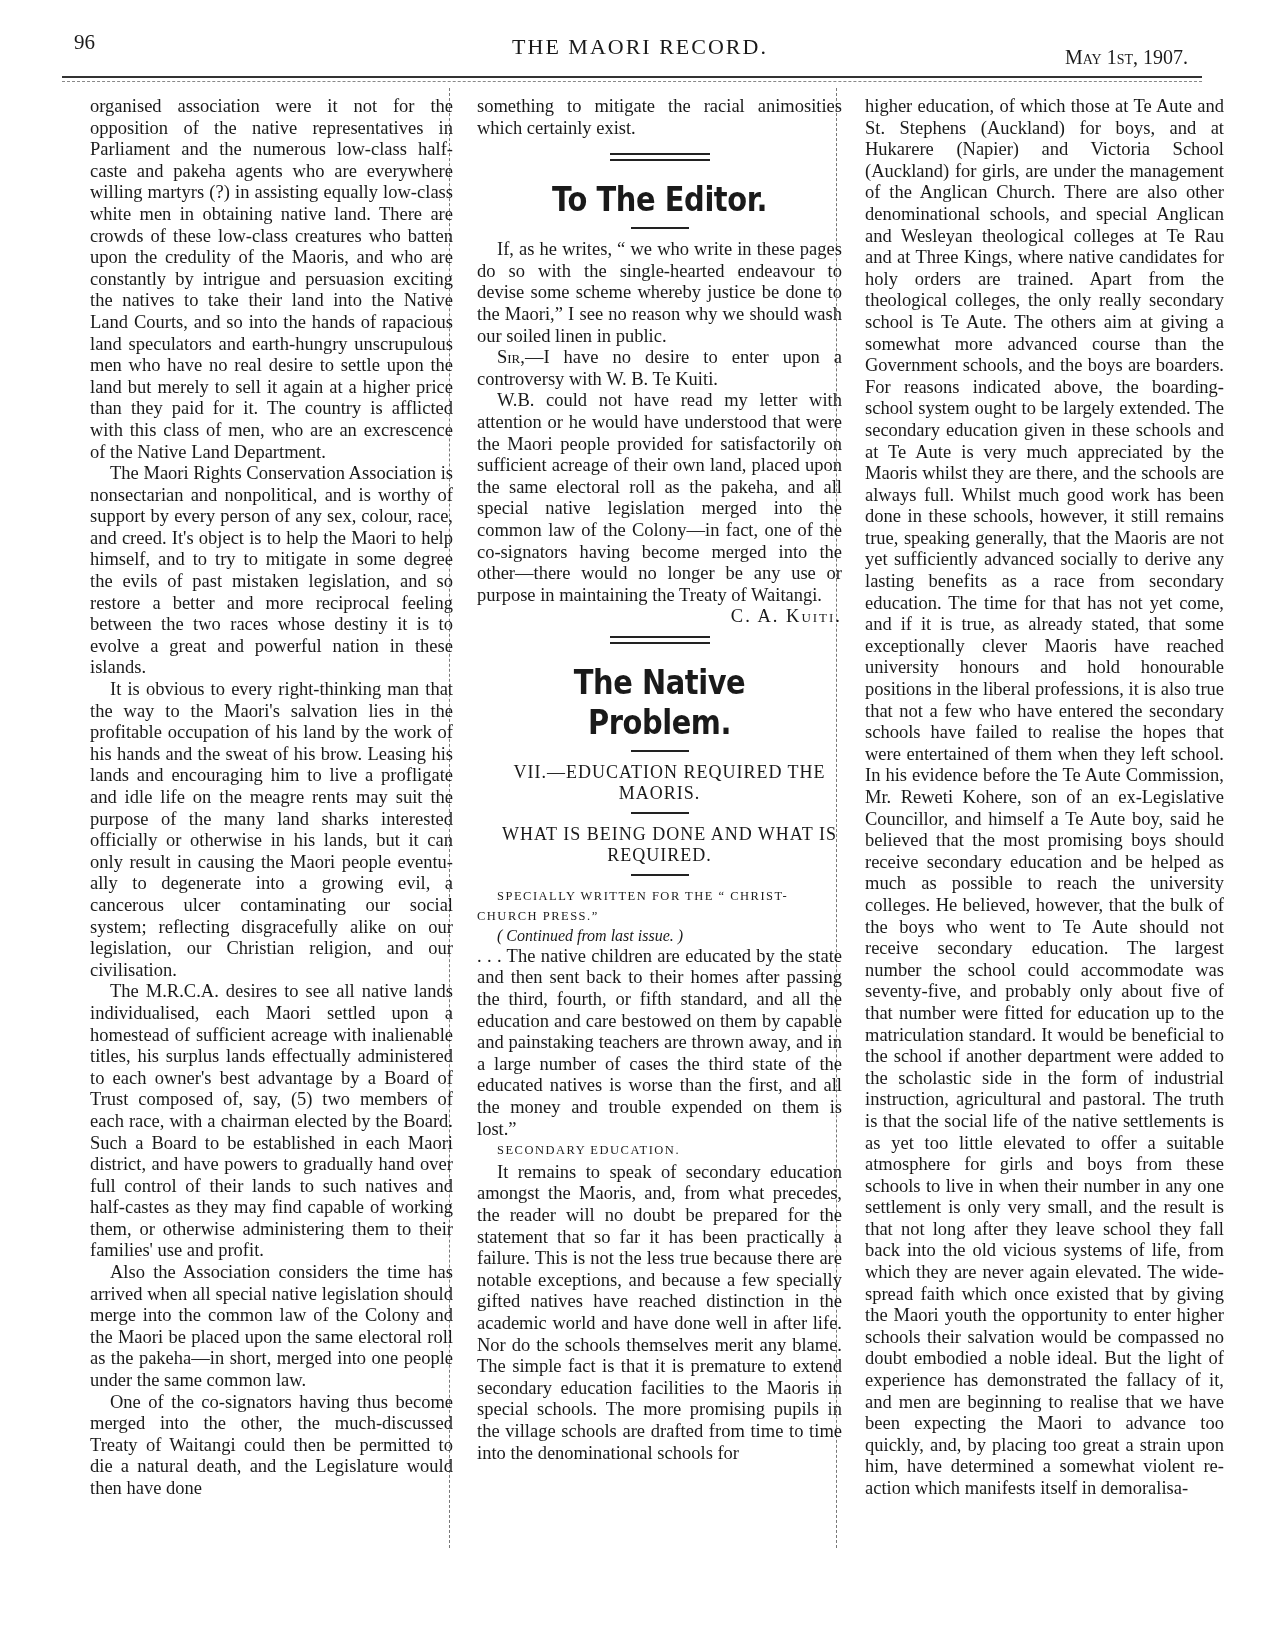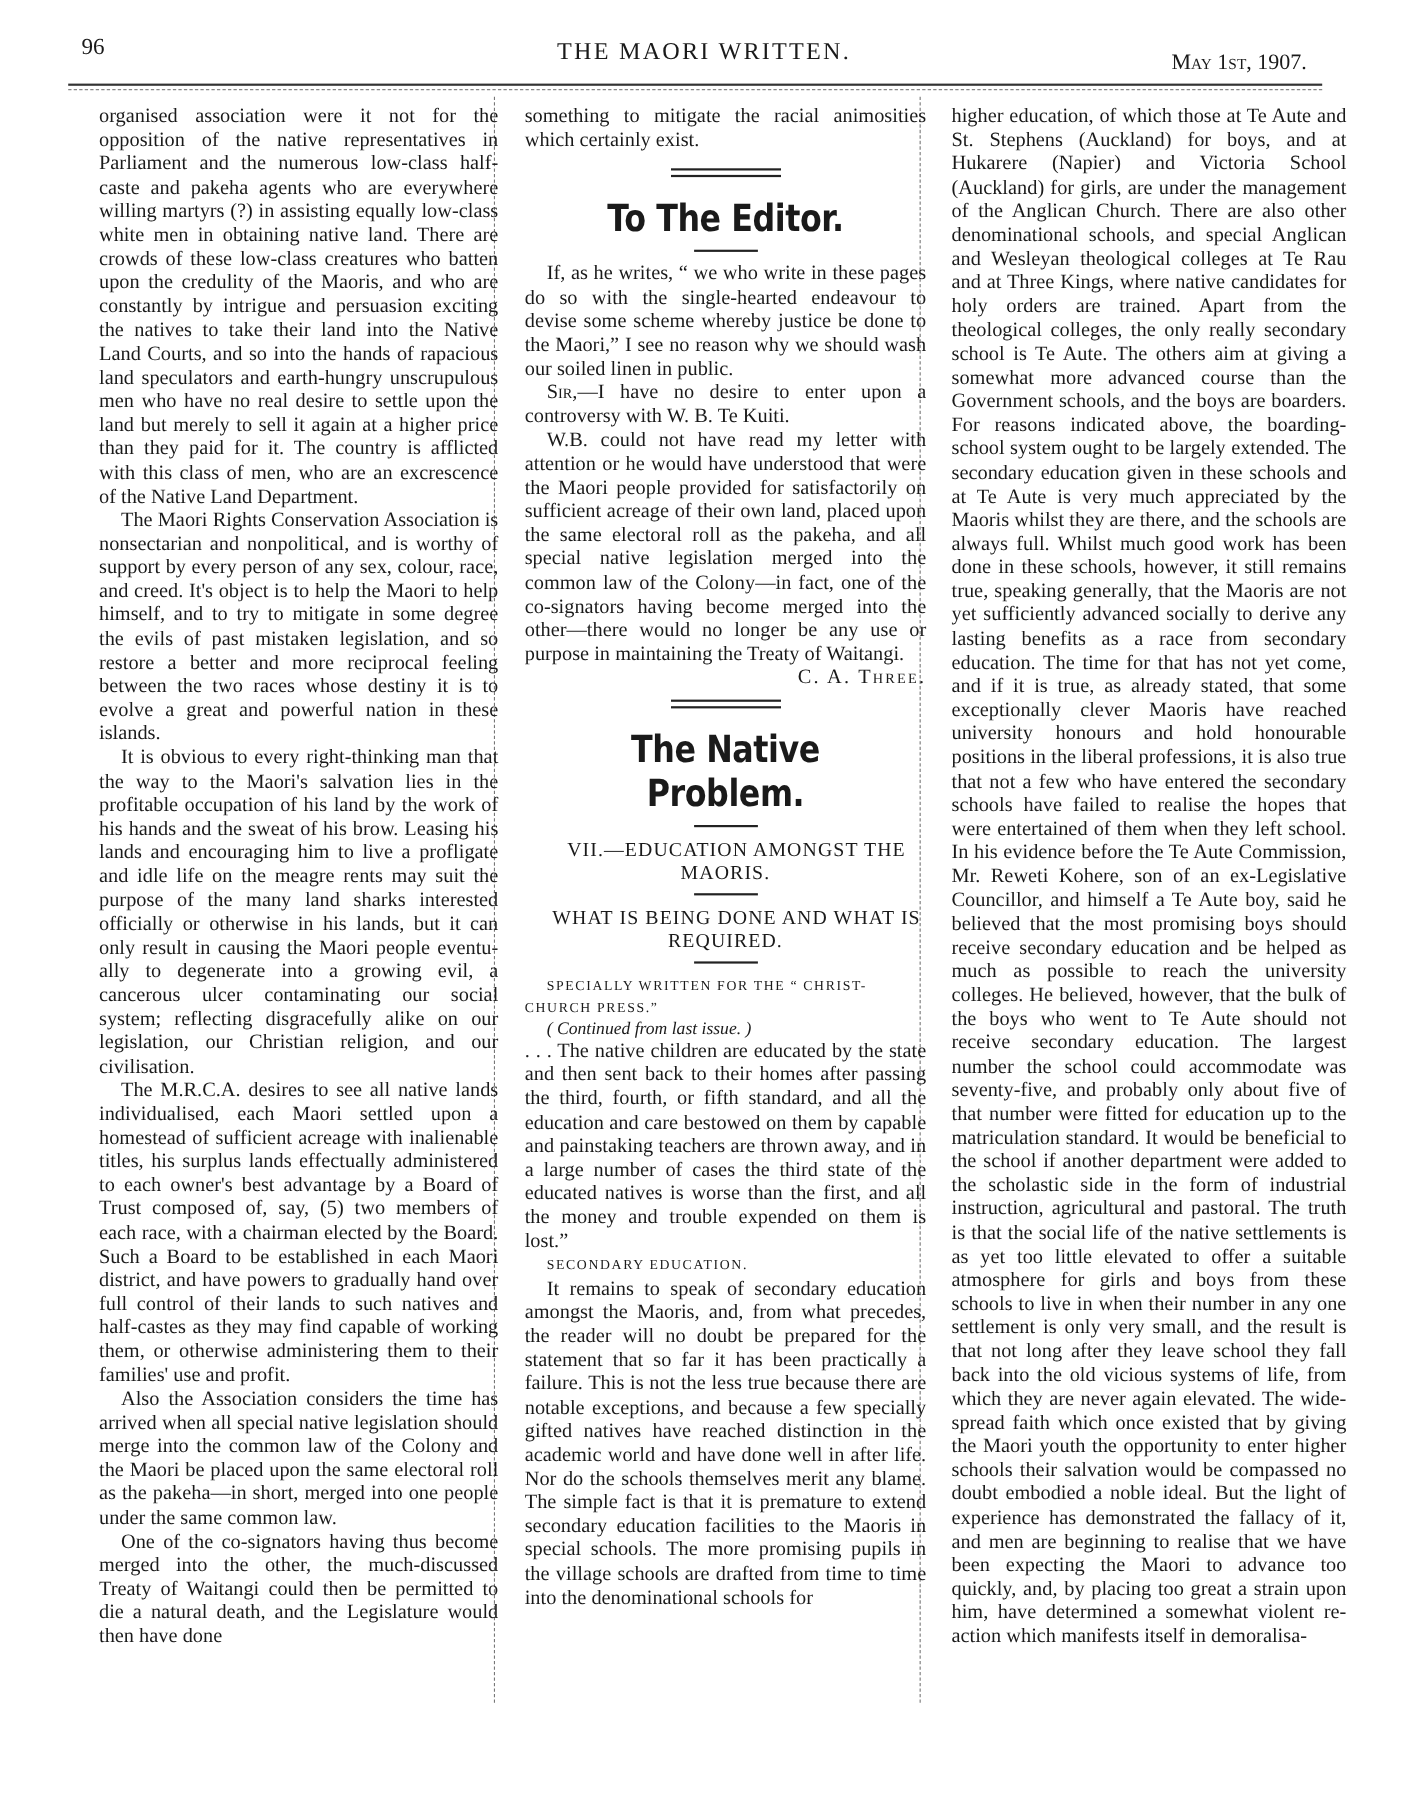--- a/index.html
+++ b/index.html
@@ -32,21 +32,21 @@
   .small-caps-line { text-align: left; font-size: 12.5px; letter-spacing: 1.5px; line-height: 20px; margin: 0; }
   .italic-line { text-align: left; font-style: italic; font-size: 16px; line-height: 20px; margin: 0 0 2px 0; }
   .signature { text-align: right; font-variant: small-caps; letter-spacing: 2px; margin: 6px 14px 0 0; }
   .sec-head { font-size: 12.5px; letter-spacing: 1.5px; margin: 8px 0 6px 0; }
 </style>
 </head>
 <body>
 
 <div class="masthead">
   <div class="page-num">96</div>
-  <div class="pub-title">THE MAORI WRITTEN.</div>
+  <div class="pub-title">THE MAORI RECORD.</div>
   <div class="pub-date">May 1st, 1907.</div>
   <div class="head-rule1"></div>
   <div class="head-rule2"></div>
 </div>
 
 <div class="col-rule r1"></div>
 <div class="col-rule r2"></div>
 
 <div class="col col1">
   <p class="noindent">organised association were it not for the opposition of the native representatives in Parliament and the numerous low-class half-caste and pakeha agents who are everywhere willing martyrs (?) in assisting equally low-class white men in obtaining native land. There are crowds of these low-class creatures who batten upon the credulity of the Maoris, and who are con­stantly by intrigue and persuasion exciting the natives to take their land into the Native Land Courts, and so into the hands of rapacious land speculators and earth-hungry unscrupulous men who have no real desire to settle upon the land but merely to sell it again at a higher price than they paid for it. The country is afflicted with this class of men, who are an excrescence of the Native Land Depart­ment.</p>
@@ -59,26 +59,26 @@
 
 <div class="col col2">
   <p class="noindent">something to mitigate the racial animosities which certainly exist.</p>
   <div class="double-rule"></div>
 
   <h2 class="big-head">To The Editor.</h2>
   <div class="short-rule"></div>
   <p>If, as he writes, “ we who write in these pages do so with the single-hearted endea­vour to devise some scheme whereby justice be done to the Maori,” I see no reason why we should wash our soiled linen in public.</p>
   <p><span style="font-variant: small-caps;">Sir,</span><span>—I have no desire to enter upon a controversy with W. B. Te Kuiti.</span></p>
   <p>W.B. could not have read my letter with attention or he would have understood that were the Maori people provided for satisfactorily on sufficient acreage of their own land, placed upon the same electoral roll as the pakeha, and all special native legislation merged into the common law of the Colony—in fact, one of the co-signators having become merged into the other—there would no longer be any use or purpose in maintaining the Treaty of Waitangi.</p>
-  <p class="signature">C. A. Three.</p>
+  <p class="signature">C. A. Kuiti.</p>
   <div class="double-rule" style="margin-top:8px;"></div>
 
   <h2 class="big-head">The Native Problem.</h2>
   <div class="short-rule"></div>
-  <p class="sub-head">VII.—EDUCATION AMONGST THE MAORIS.</p>
+  <p class="sub-head">VII.—EDUCATION REQUIRED THE MAORIS.</p>
   <div class="short-rule"></div>
   <p class="sub-head">WHAT IS BEING DONE AND WHAT IS REQUIRED.</p>
   <div class="short-rule"></div>
   <p class="small-caps-line">SPECIALLY WRITTEN FOR THE “ CHRIST-CHURCH PRESS.”</p>
   <p class="italic-line">( Continued from last issue. )</p>
   <p class="noindent">. . . The native children are educated by the state and then sent back to their homes after passing the third, fourth, or fifth standard, and all the education and care bestowed on them by capable and painstaking teachers are thrown away, and in a large number of cases the third state of the educated natives is worse than the first, and all the money and trouble expended on them is lost.”</p>
   <p class="sec-head">SECONDARY EDUCATION.</p>
   <p>It remains to speak of secondary educa­tion amongst the Maoris, and, from what precedes, the reader will no doubt be pre­pared for the statement that so far it has been practically a failure. This is not the less true because there are notable excep­tions, and because a few specially gifted natives have reached distinction in the academic world and have done well in after life. Nor do the schools themselves merit any blame. The simple fact is that it is premature to extend secondary educa­tion facilities to the Maoris in special schools. The more promising pupils in the village schools are drafted from time to time into the denominational schools for</p>
 </div>
 

